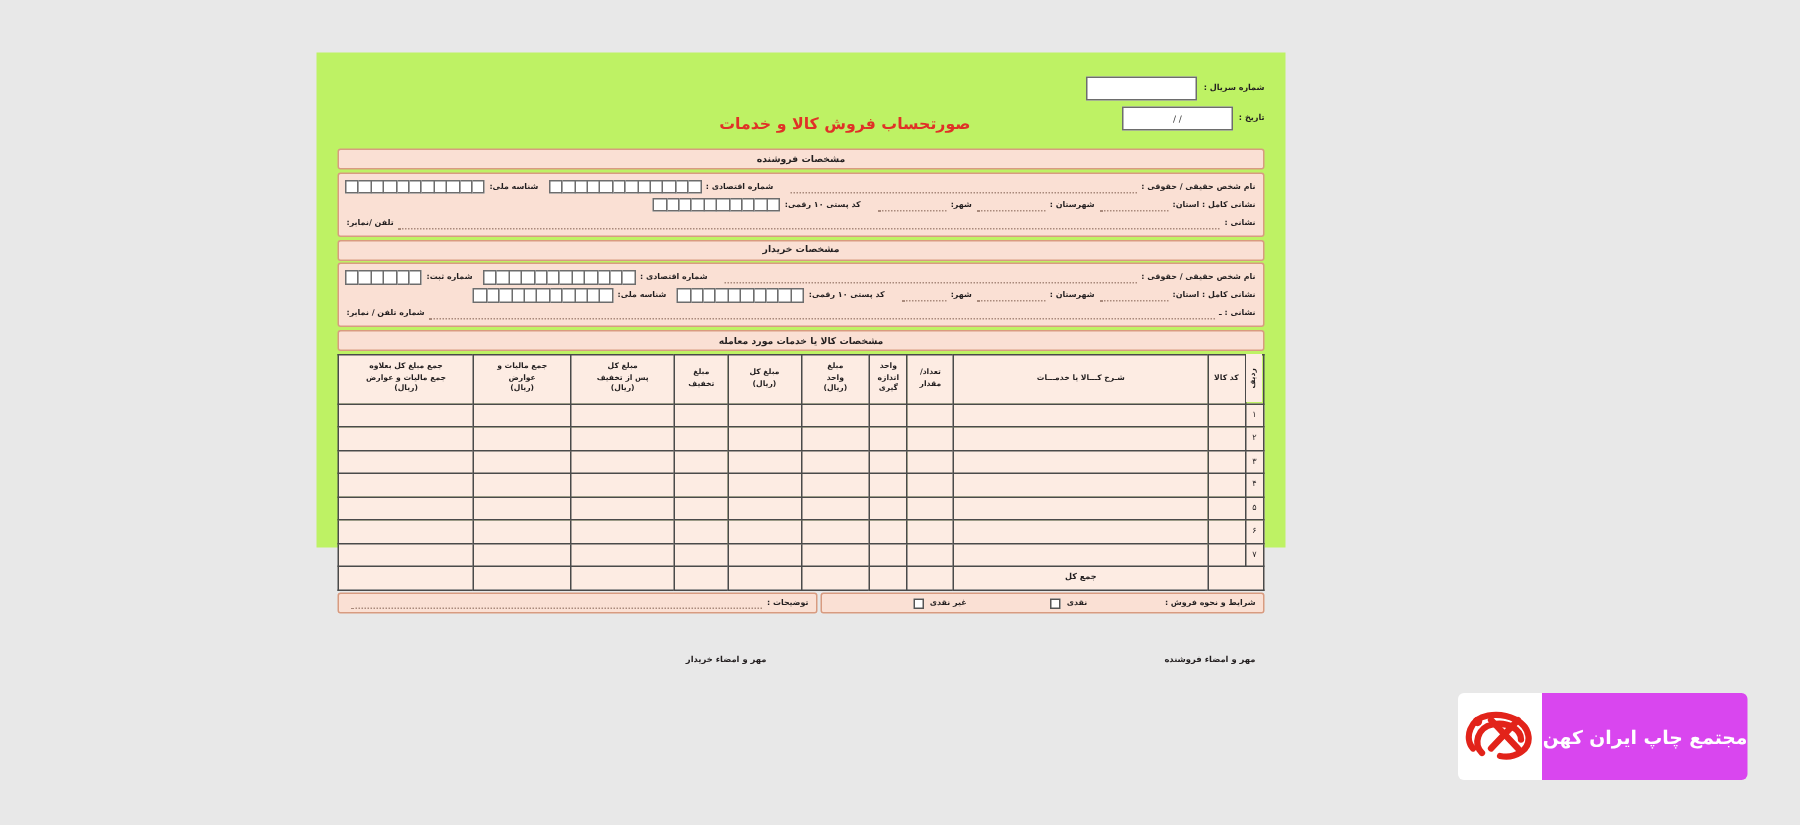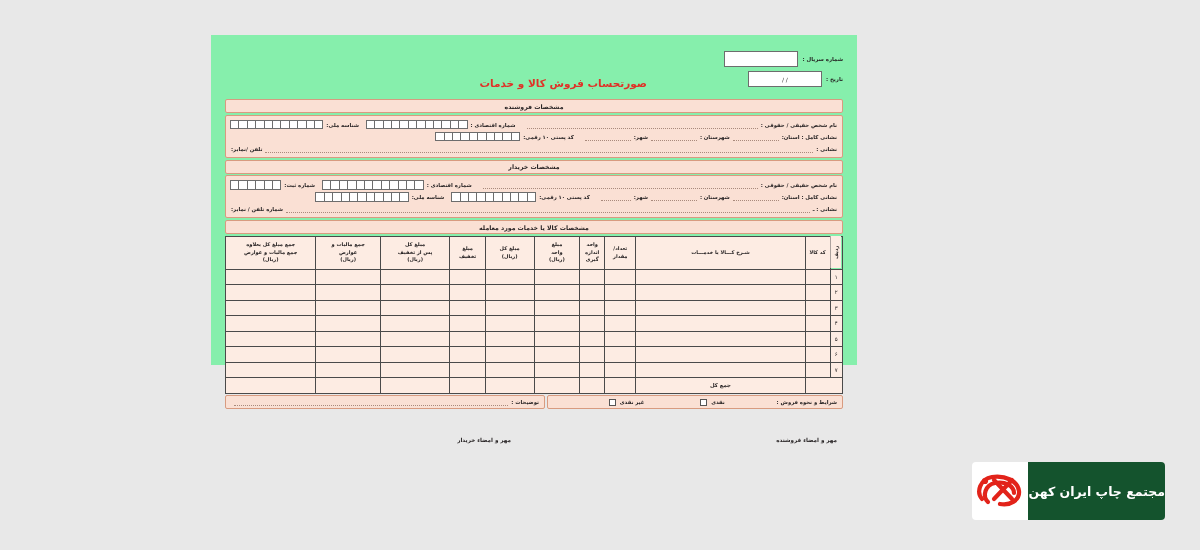--- a/index.html
+++ b/index.html
@@ -15,21 +15,21 @@
     position: relative;
   }
 
   
   #paper {
     position: absolute;
     left: 211px;
     top: 35px;
     width: 646px;
     height: 330px;
-    background: #86efac;
+    background: #bef264;
     box-sizing: border-box;
   }
 
   #form {
     position: absolute;
     left: 14px;
     top: 16px;
     width: 618px;
     direction: rtl;
   }
@@ -246,21 +246,21 @@
   #logo {
     position: absolute;
     left: 975px;
     top: 462px;
     width: 190px;
     height: 58px;
     display: flex;
     direction: rtl;
   }
   .logo-text-part {
-    background: #14532d;
+    background: #d946ef;
     flex: 1;
     display: flex;
     align-items: center;
     justify-content: center;
     border-top-right-radius: 4px;
     border-bottom-right-radius: 4px;
   }
   .logo-word {
     color: #ffffff;
     font-size: 12.5px;

